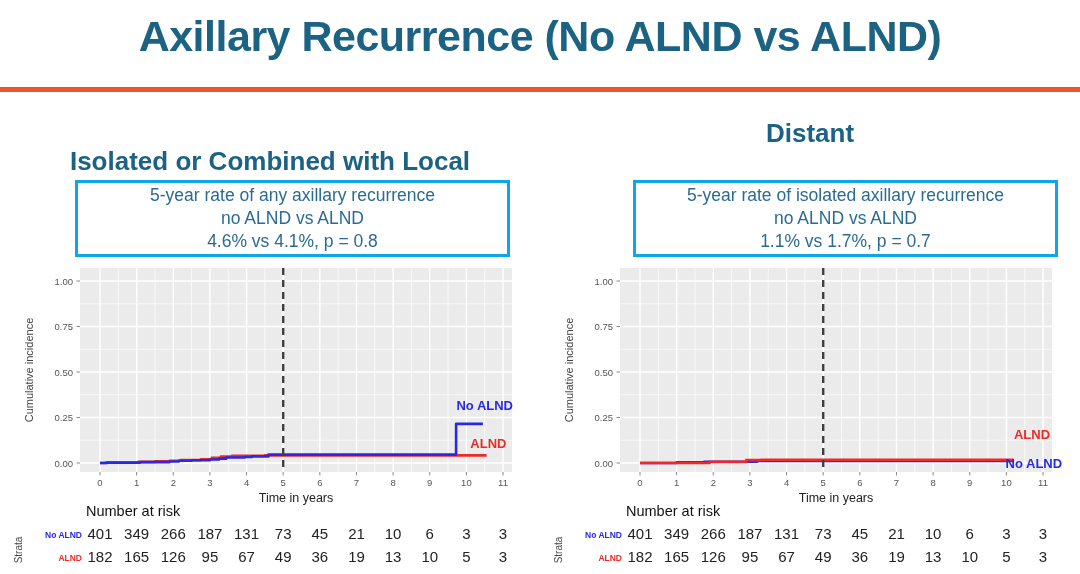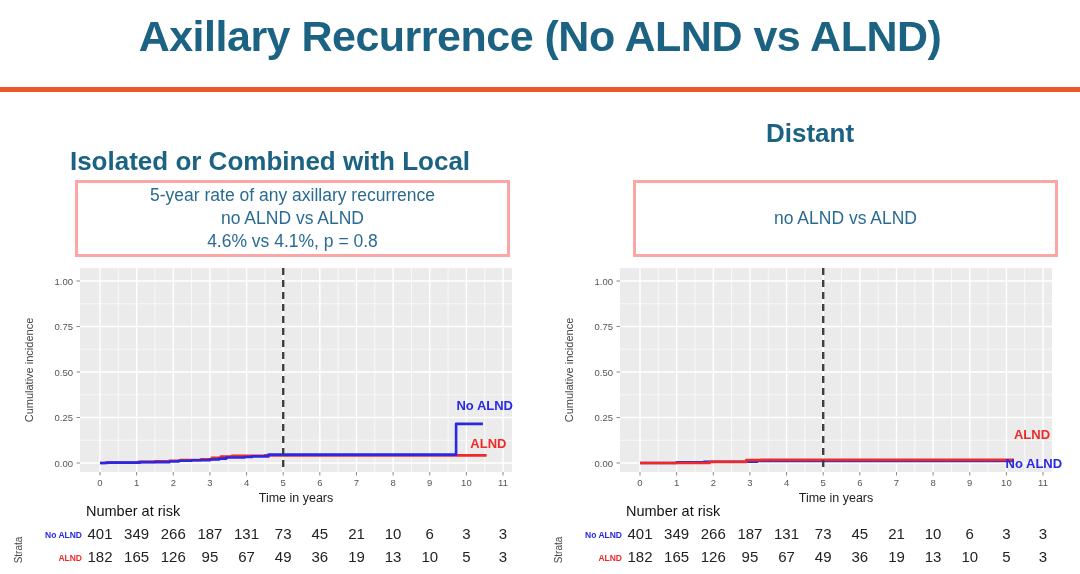--- a/index.html
+++ b/index.html
@@ -15,21 +15,21 @@
   .panel{position:absolute;top:96px;width:540px;height:478px;}
   .panel--left{left:0;}
   .panel--right{left:540px;}
   .panel-heading{
     position:absolute;top:8px;left:20px;right:20px;height:72px;
     display:flex;flex-direction:column;justify-content:flex-end;align-items:center;
     font-size:26px;font-weight:bold;color:#1C6383;line-height:1.12;text-align:center;gap:28px;
   }
   .infobox{
     position:absolute;top:84px;height:77px;box-sizing:border-box;
-    border:3px solid #fca5a5;background:#fff;
+    border:3px solid #0ea5e9;background:#fff;
     display:flex;flex-direction:column;justify-content:center;align-items:center;
     font-size:17.5px;color:#2A6B93;line-height:1.3;text-align:center;
   }
   .panel--left .infobox{left:75px;right:30px;}
   .panel--right .infobox{left:93px;right:22px;}
   .infobox .stat{font-weight:normal;}
   .chart-svg{position:absolute;left:0;top:162px;width:540px;height:316px;}
   svg{font-family:"Liberation Sans",sans-serif;}
 </style>
 </head>
@@ -153,21 +153,23 @@
         <text x="503.04" y="304" fill="#222222" font-size="15" text-anchor="middle">3</text>
       </svg>
   </div>
 
   <div class="panel panel--right">
     <div class="panel-heading">
       <div>Distant</div>
       <div></div>
     </div>
     <div class="infobox">
+      <div>5-year rate of isolated axillary recurrence</div>
       <div>no ALND vs ALND</div>
+      <div class="stat">1.1% vs 1.7%, p = 0.7</div>
     </div>
     <svg class="chart-svg" viewBox="0 0 540 316">
         <rect x="80" y="10" width="432" height="204" fill="#EBEBEB"></rect>
         <line x1="118.32" y1="10" x2="118.32" y2="214" stroke="#ffffff" stroke-width="0.7"></line>
         <line x1="154.96" y1="10" x2="154.96" y2="214" stroke="#ffffff" stroke-width="0.7"></line>
         <line x1="191.6" y1="10" x2="191.6" y2="214" stroke="#ffffff" stroke-width="0.7"></line>
         <line x1="228.24" y1="10" x2="228.24" y2="214" stroke="#ffffff" stroke-width="0.7"></line>
         <line x1="264.88" y1="10" x2="264.88" y2="214" stroke="#ffffff" stroke-width="0.7"></line>
         <line x1="301.52" y1="10" x2="301.52" y2="214" stroke="#ffffff" stroke-width="0.7"></line>
         <line x1="338.15999999999997" y1="10" x2="338.15999999999997" y2="214" stroke="#ffffff" stroke-width="0.7"></line>

